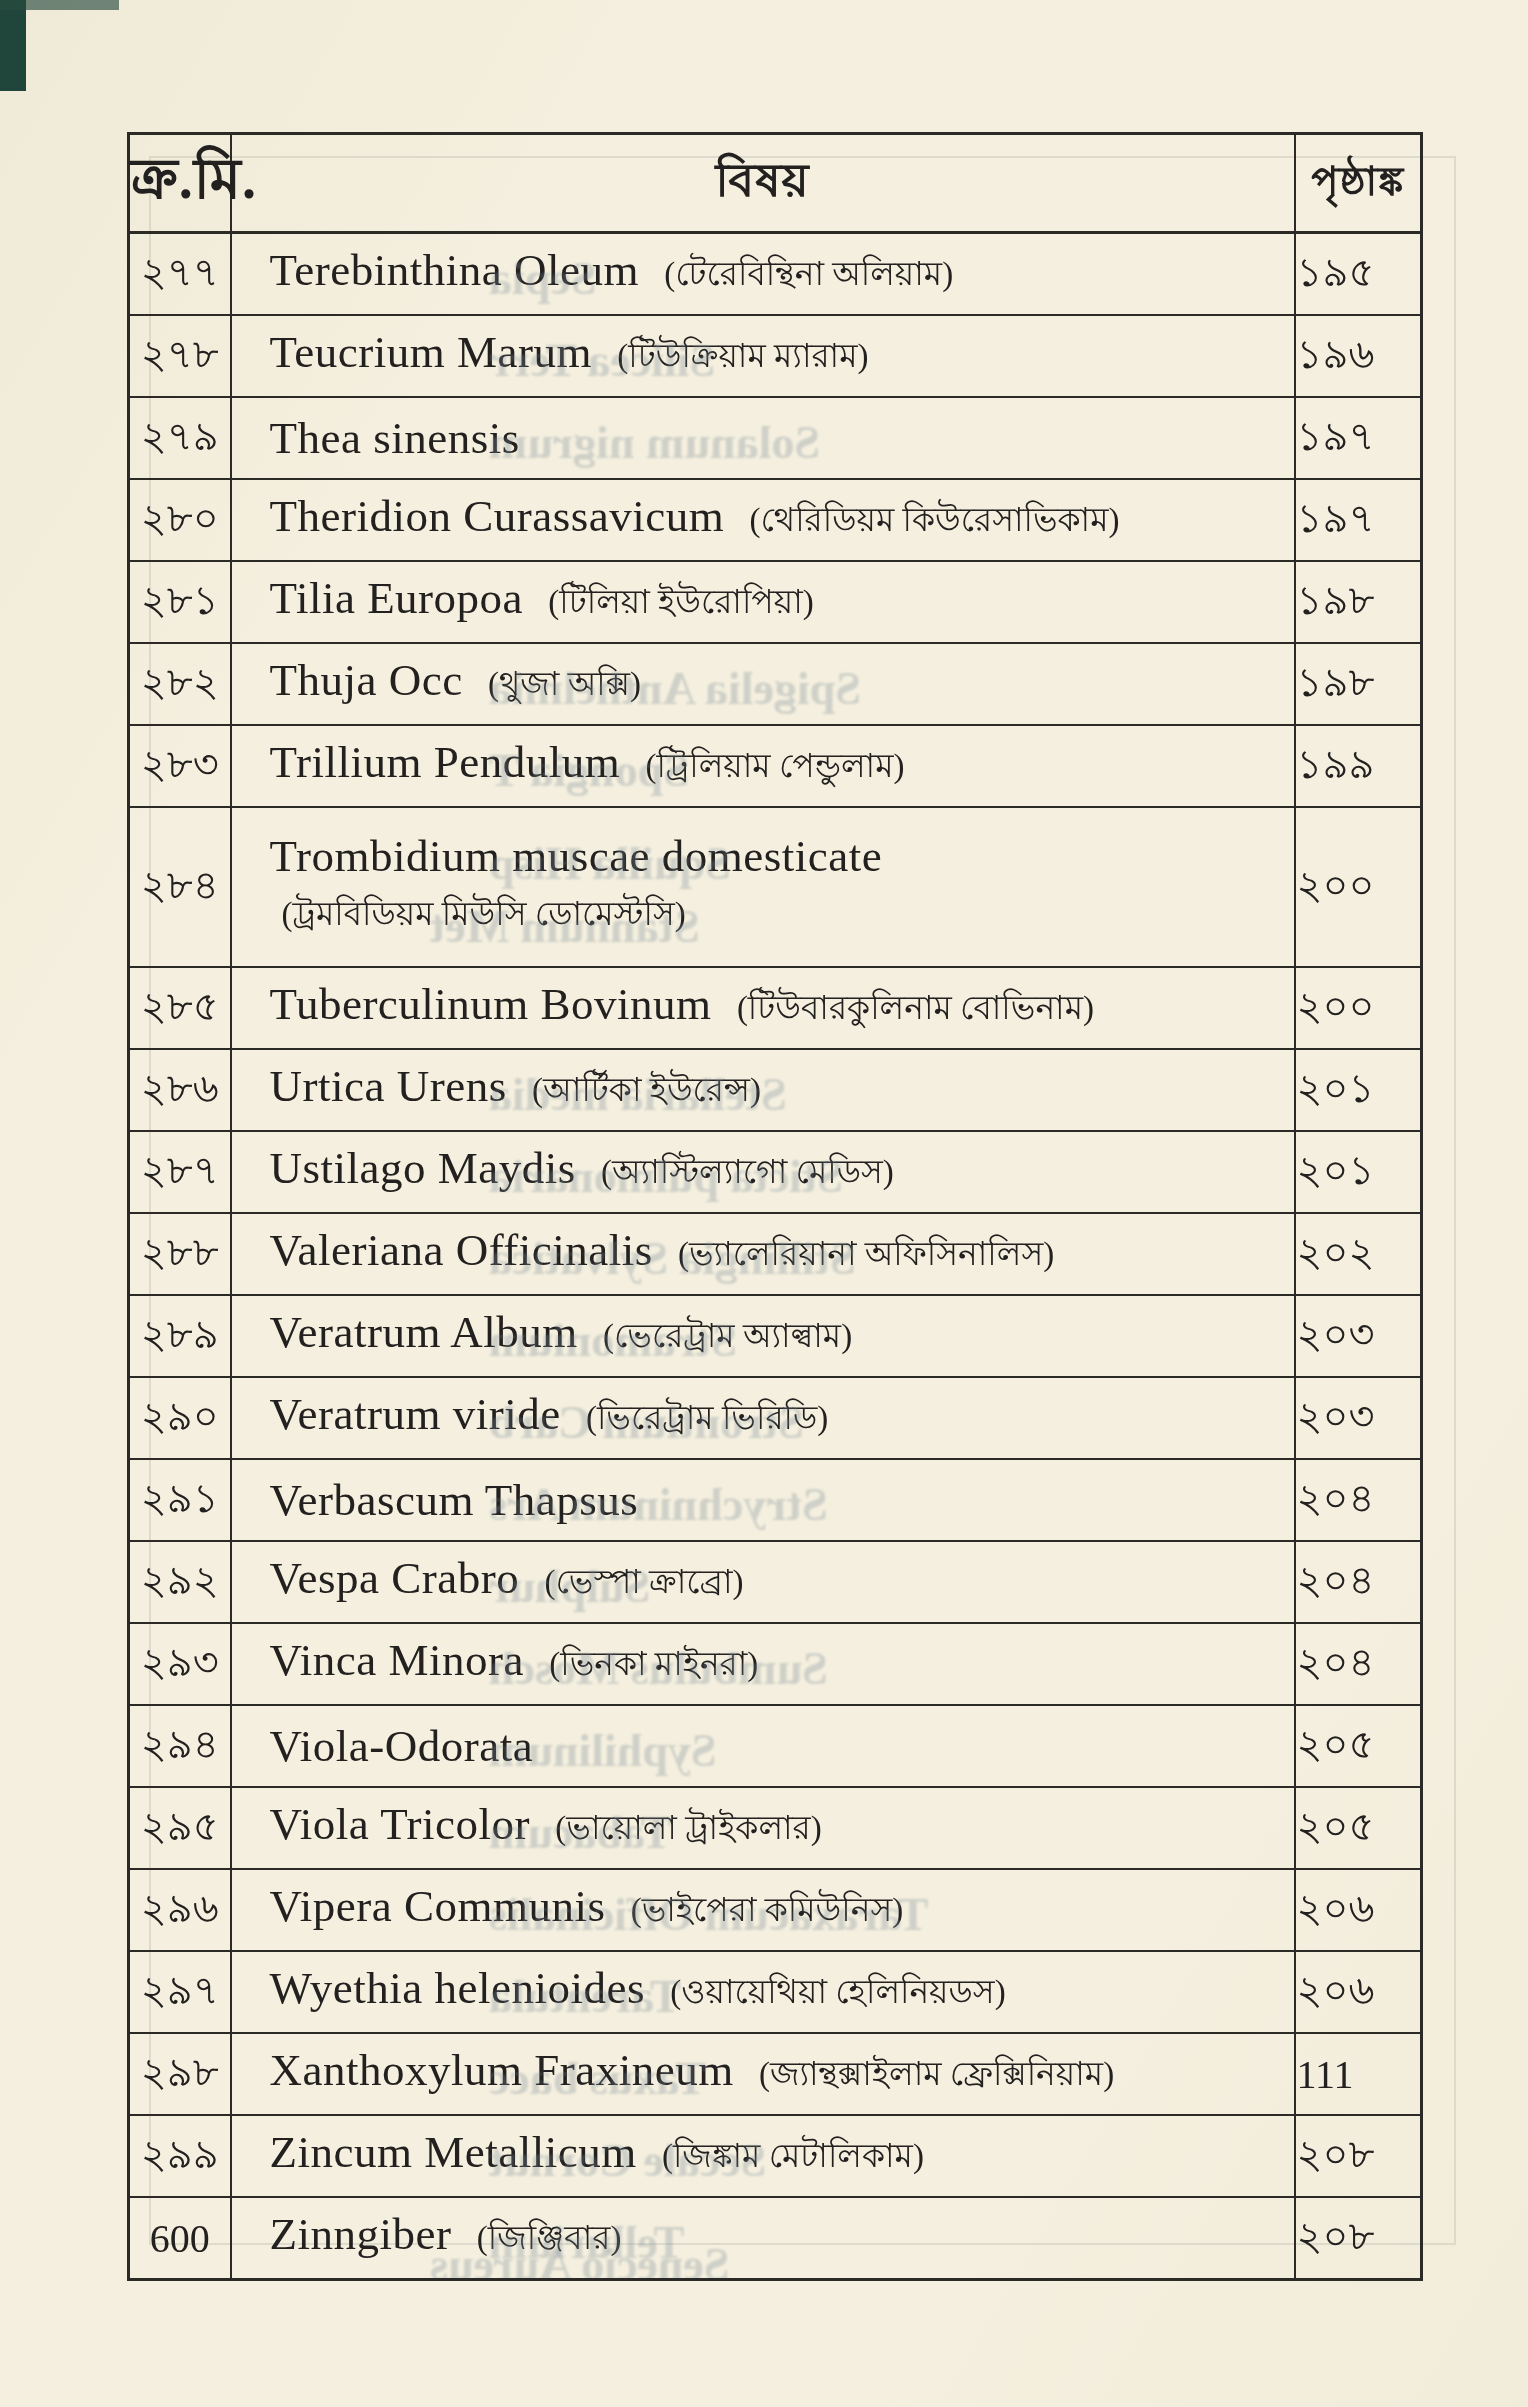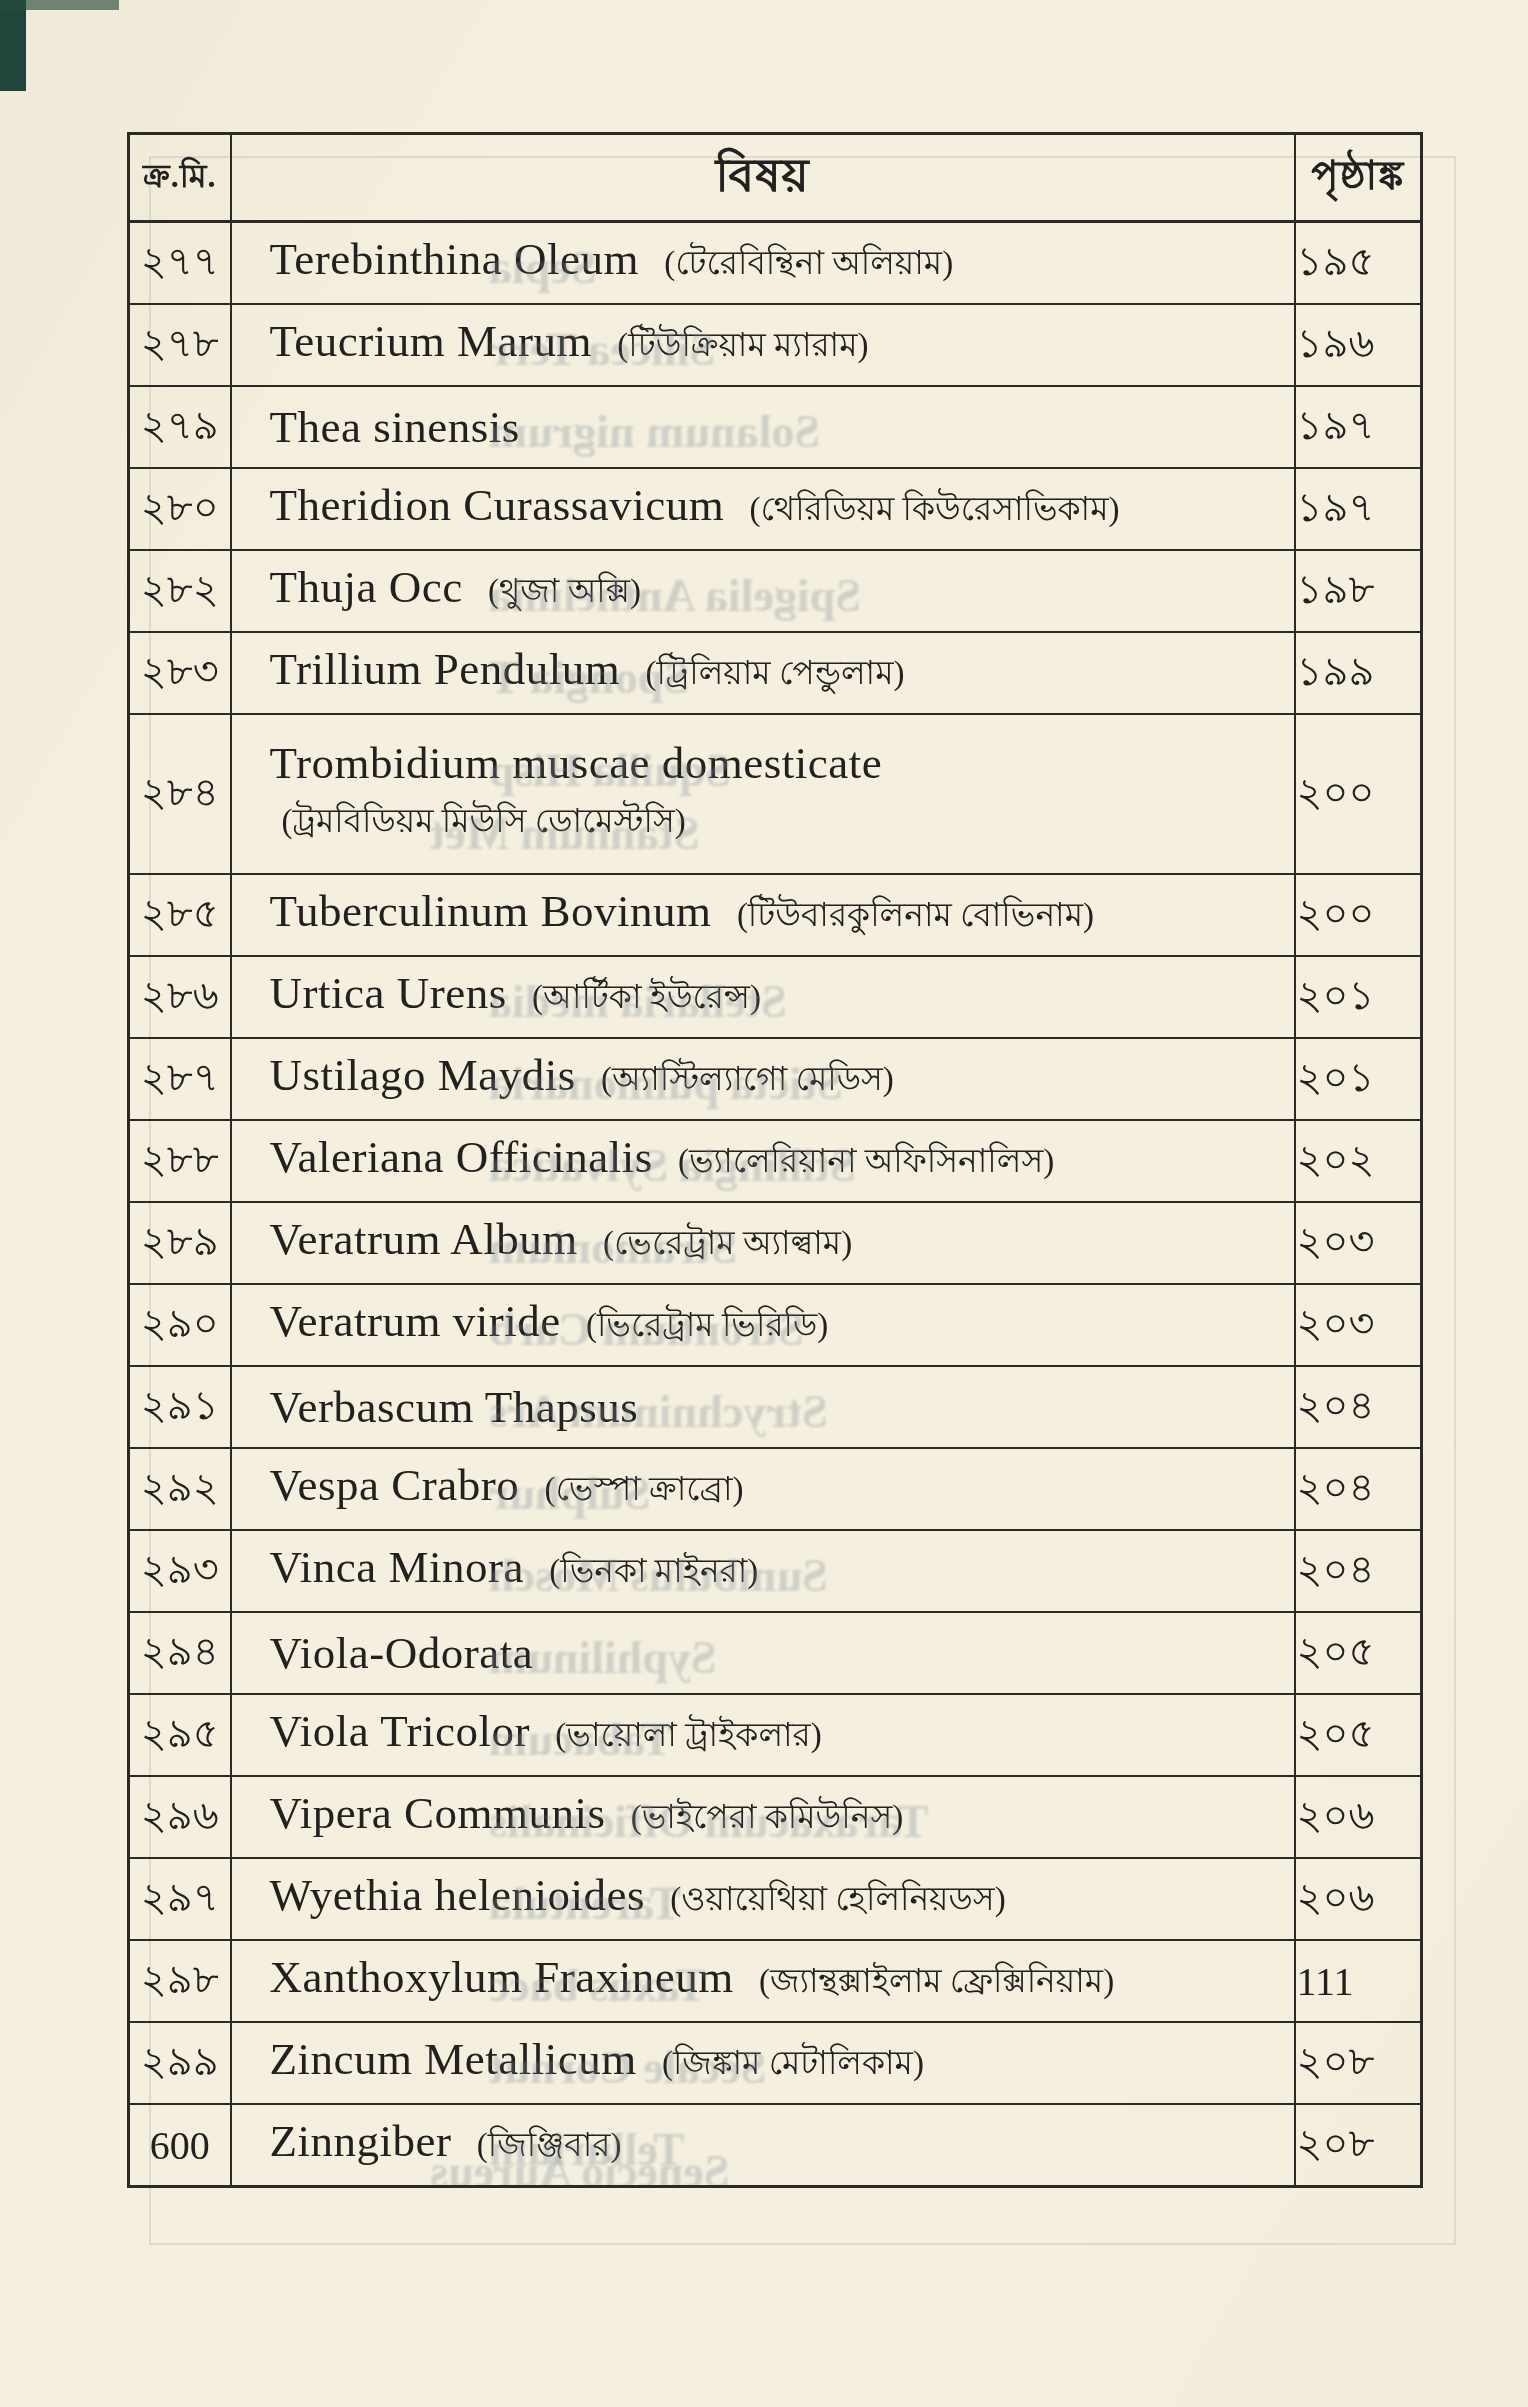--- a/index.html
+++ b/index.html
@@ -44,21 +44,21 @@
   table.toc th{border-bottom-width:3px;}
   col.serial{width:102px;}
   col.subject{width:1064px;}
   col.page{width:127px;}
   th{
     height:83px;
     font-size:46px;font-weight:bold;
     text-align:center;vertical-align:middle;
     letter-spacing:1px;
   }
-  th.h-serial{font-size:32px;}
+  th.h-serial{font-size:56px;}
   th.h-page{font-size:40px;}
   td{
     height:78px;
     vertical-align:middle;
     position:relative;
     overflow:hidden;
   }
   tr.tall td{height:156px;}
   td.c-serial{
     text-align:center;
@@ -173,20 +173,34 @@
       
       <span class="latin">Theridion Curassavicum</span>
       <span class="bengali">(থেরিডিয়ম কিউরেসাভিকাম)</span>
     </td>
     <td class="c-page">
       <span>১৯৭</span>
     </td>
   </tr>
       <tr>
     <td class="c-serial">
+      <span>২৮১</span>
+    </td>
+    <td class="c-subject">
+      
+      
+      <span class="latin">Tilia Europoa</span>
+      <span class="bengali">(টিলিয়া ইউরোপিয়া)</span>
+    </td>
+    <td class="c-page">
+      <span>১৯৮</span>
+    </td>
+  </tr>
+      <tr>
+    <td class="c-serial">
       <span>২৮২</span>
     </td>
     <td class="c-subject">
       <span class="ghost">Spigelia Anthelmia</span>
       
       <span class="latin">Thuja Occ</span>
       <span class="bengali">(থুজা অক্সি)</span>
     </td>
     <td class="c-page">
       <span>১৯৮</span>

